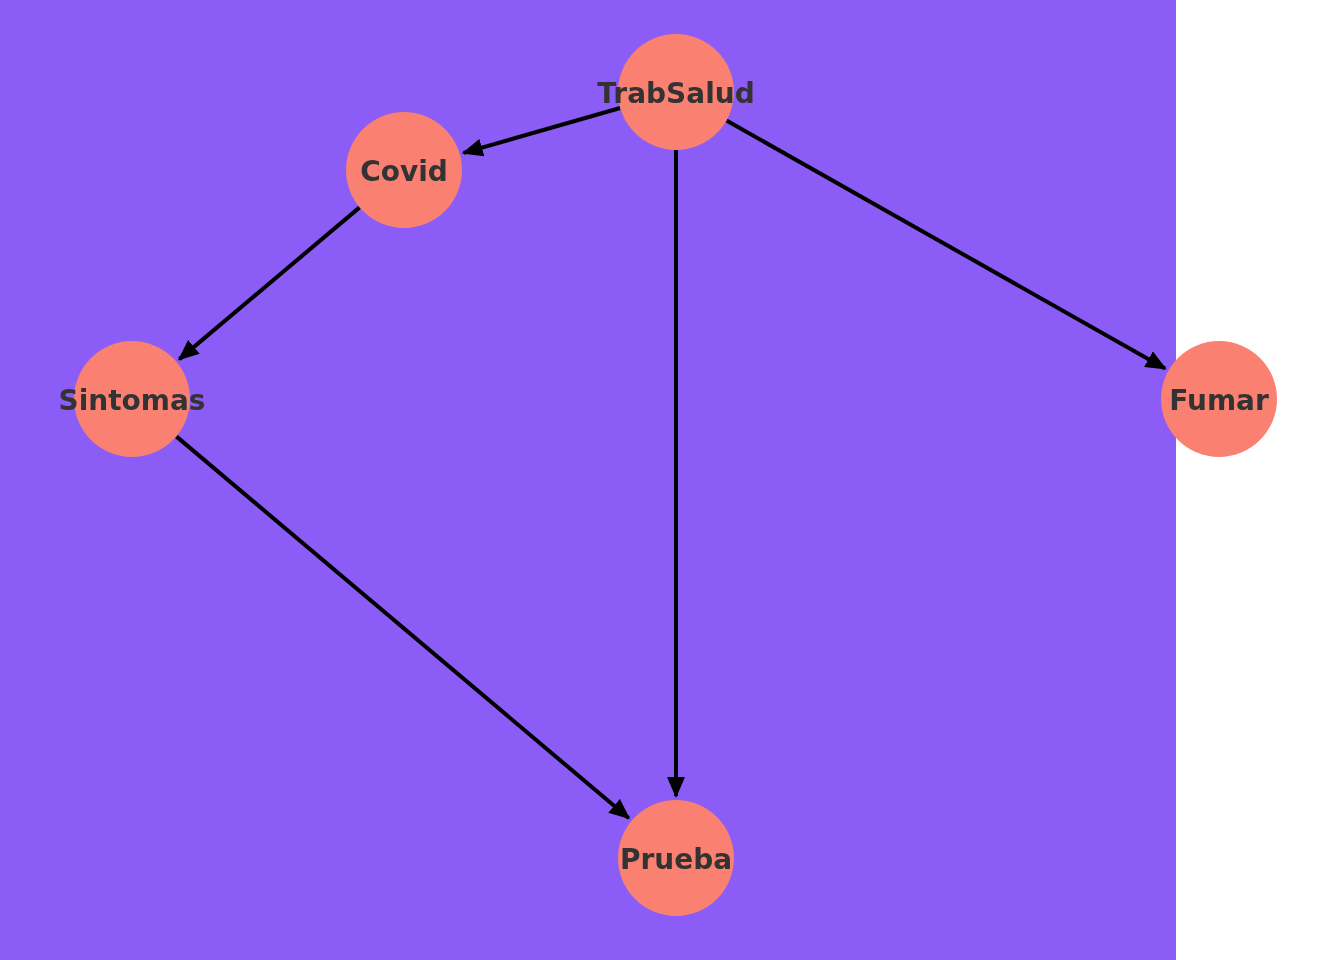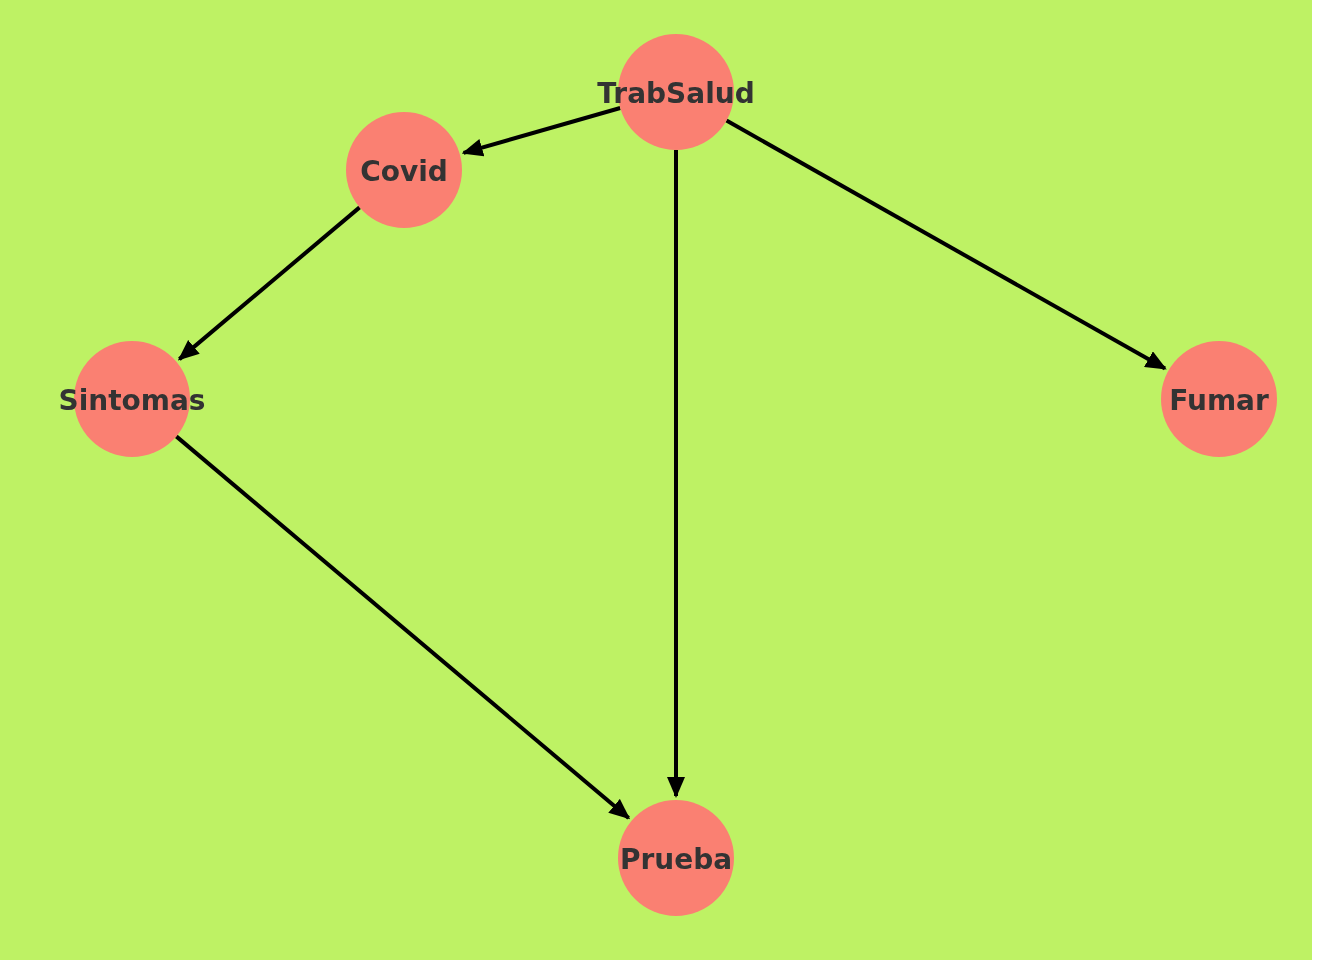--- a/index.html
+++ b/index.html
@@ -6,23 +6,23 @@
     margin: 0;
     padding: 0;
     background: #ffffff;
     width: 1344px;
     height: 960px;
     overflow: hidden;
     font-family: "DejaVu Sans", "Liberation Sans", sans-serif;
   }
   .canvas {
     position: relative;
-    width: 1312px;
+    width: 1176px;
     height: 960px;
-    background: #bef264;
+    background: #8b5cf6;
   }
   svg {
     display: block;
   }
   .edge-line {
     stroke-linecap: butt;
   }
   .node-label {
     font-family: "DejaVu Sans", "Liberation Sans", sans-serif;
     font-weight: bold;

